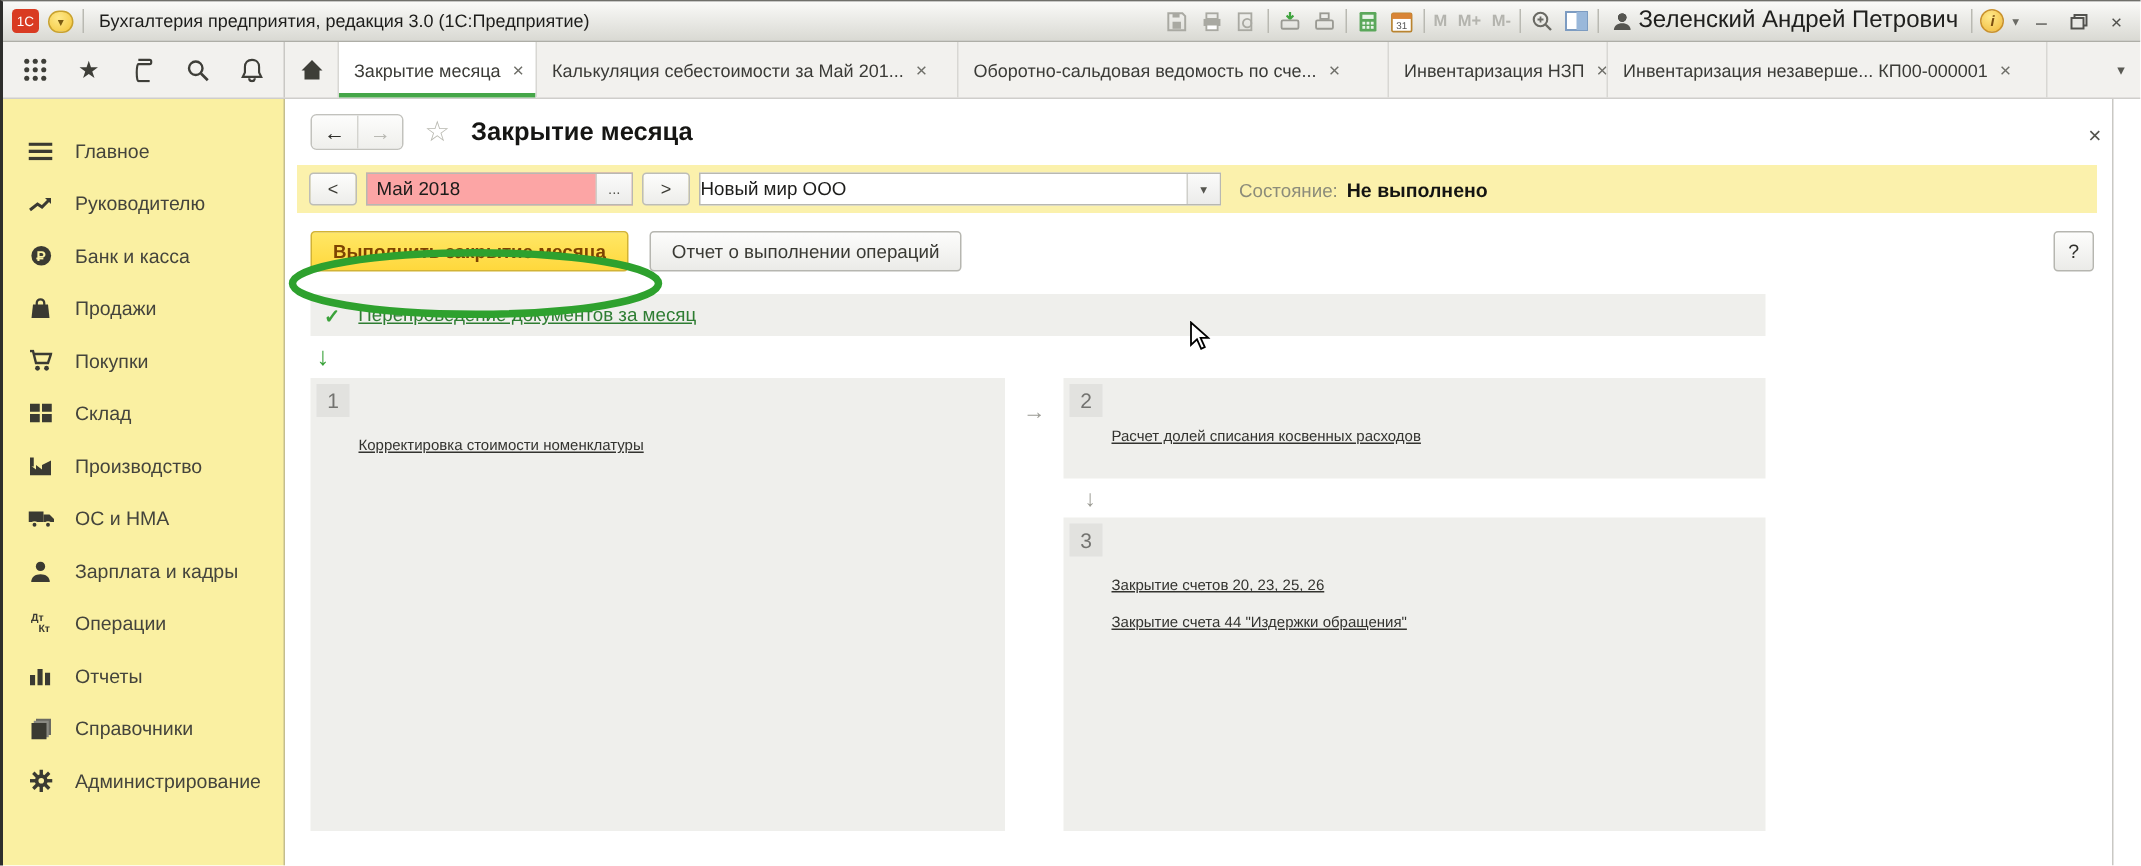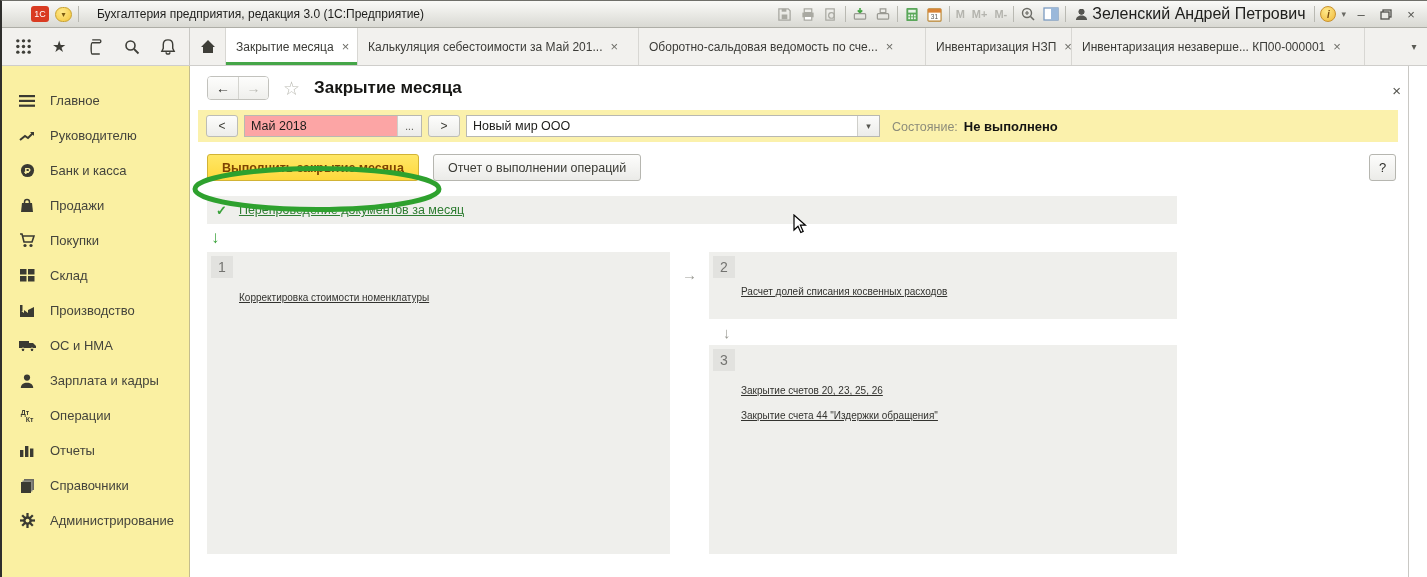--- a/index.html
+++ b/index.html
@@ -9,26 +9,26 @@
     background:#ffffff; position:relative; overflow:hidden;
     border-left:2px solid #2e2e2c; border-top:1px solid #6f6f6a;
   }
   
   .titlebar{
     height:27px; display:flex; align-items:center;
     background:linear-gradient(#fafaf8,#d9d9d3);
     border-bottom:1px solid #aeaea7; padding:0 6px; gap:6px;
   }
   .logo1c{ width:18px; height:16px; border-radius:3px; background:#d93b22; color:#fff;
-    font-size:9px; font-weight:normal; display:flex; align-items:center; justify-content:center;margin-left:23px; }
+    font-size:9px; font-weight:normal; display:flex; align-items:center; justify-content:center; }
   .yellow-drop{ width:17px; height:15px; border-radius:8px;
     background:radial-gradient(circle at 40% 30%, #ffe98a, #f3c53a); border:1px solid #c9a22e;
     color:#7a5a10; font-size:8px; display:flex; align-items:center; justify-content:center; }
   .tb-sep{ width:1px; height:16px; background:#b9b9b2; }
-  .tb-title{ font-size:12px; color:#1d1d1b; margin-left:12px; flex:0 0 auto;}
+  .tb-title{ font-size:12px; color:#1d1d1b; margin-left:4px; flex:0 0 auto;}
   .tb-right{ margin-left:auto; display:flex; align-items:center; gap:5px; }
   .tb-ic{ width:18px; height:16px; display:flex; align-items:center; justify-content:center; }
   .mem{ font-size:11px; color:#b4b4ae; font-weight:bold; padding:0 1px; }
   .tb-user{ display:flex; align-items:center; gap:4px; font-size:16px; color:#20201e; padding:0 4px; }
   .info-circle{ width:16px; height:16px; border-radius:50%;
     background:radial-gradient(circle at 40% 30%, #ffe98a, #f0b93a); border:1px solid #c9922e;
     color:#7a4d10; font-size:10px; font-weight:bold; font-style:italic;
     display:flex; align-items:center; justify-content:center; }
   .win-btn{ width:20px; height:18px; display:flex; align-items:center; justify-content:center;
     color:#50504c; font-size:13px; }
@@ -72,22 +72,22 @@
   .param-bar{ margin:4px 29px 0 8px; height:32px; background:#fbf1ac;
     display:flex; align-items:center; gap:6px; padding:0 8px; }
   .small-btn{ width:32px; height:22px; border:1px solid #bdbdb7; border-radius:3px;
     background:linear-gradient(#fdfdfc,#ededea); font-size:12px; color:#3c3c36;
     display:flex; align-items:center; justify-content:center; }
   .period-field{ width:178px; height:22px; background:#fca5a5; border:1px solid #b8b8b2;
     display:flex; align-items:center; font-size:12.5px; color:#1c1c1a; padding-left:6px; }
   .period-field .browse{ margin-left:auto; width:24px; height:20px; border-left:1px solid #cfcfca;
     background:linear-gradient(#fbfbfa,#ececea); color:#55554f; font-size:10px;
     display:flex; align-items:center; justify-content:center; }
-  .org-field{ width:414px; height:22px; background:#fff; border:1px solid #b8b8b2;
-    display:flex; align-items:center; font-size:12.5px; color:#1c1c1a; padding-left:6px; }
+  .org-field{ width:348px; height:22px; background:#fff; border:1px solid #b8b8b2;
+    display:flex; align-items:center; font-size:12.5px; color:#1c1c1a; }
   .org-field .drop{ margin-left:auto; width:22px; height:20px; border-left:1px solid #cfcfca;
     background:linear-gradient(#fbfbfa,#ececea); color:#55554f; font-size:9px;
     display:flex; align-items:center; justify-content:center; }
   .status{ margin-left:6px; font-size:12.5px; color:#8c8c7a; }
   .status b{ color:#141412; margin-left:6px; font-size:13px; }
   
   .action-row{ margin:12px 29px 0 8px; display:flex; gap:14px; align-items:center; position:relative; }
   .btn{ height:27px; padding:0 14px; border:1px solid #b6b6b0; border-radius:3px;
     background:linear-gradient(#fdfdfc,#ebebe8); font-size:12.5px; color:#3a3a34;
     display:flex; align-items:center; }

